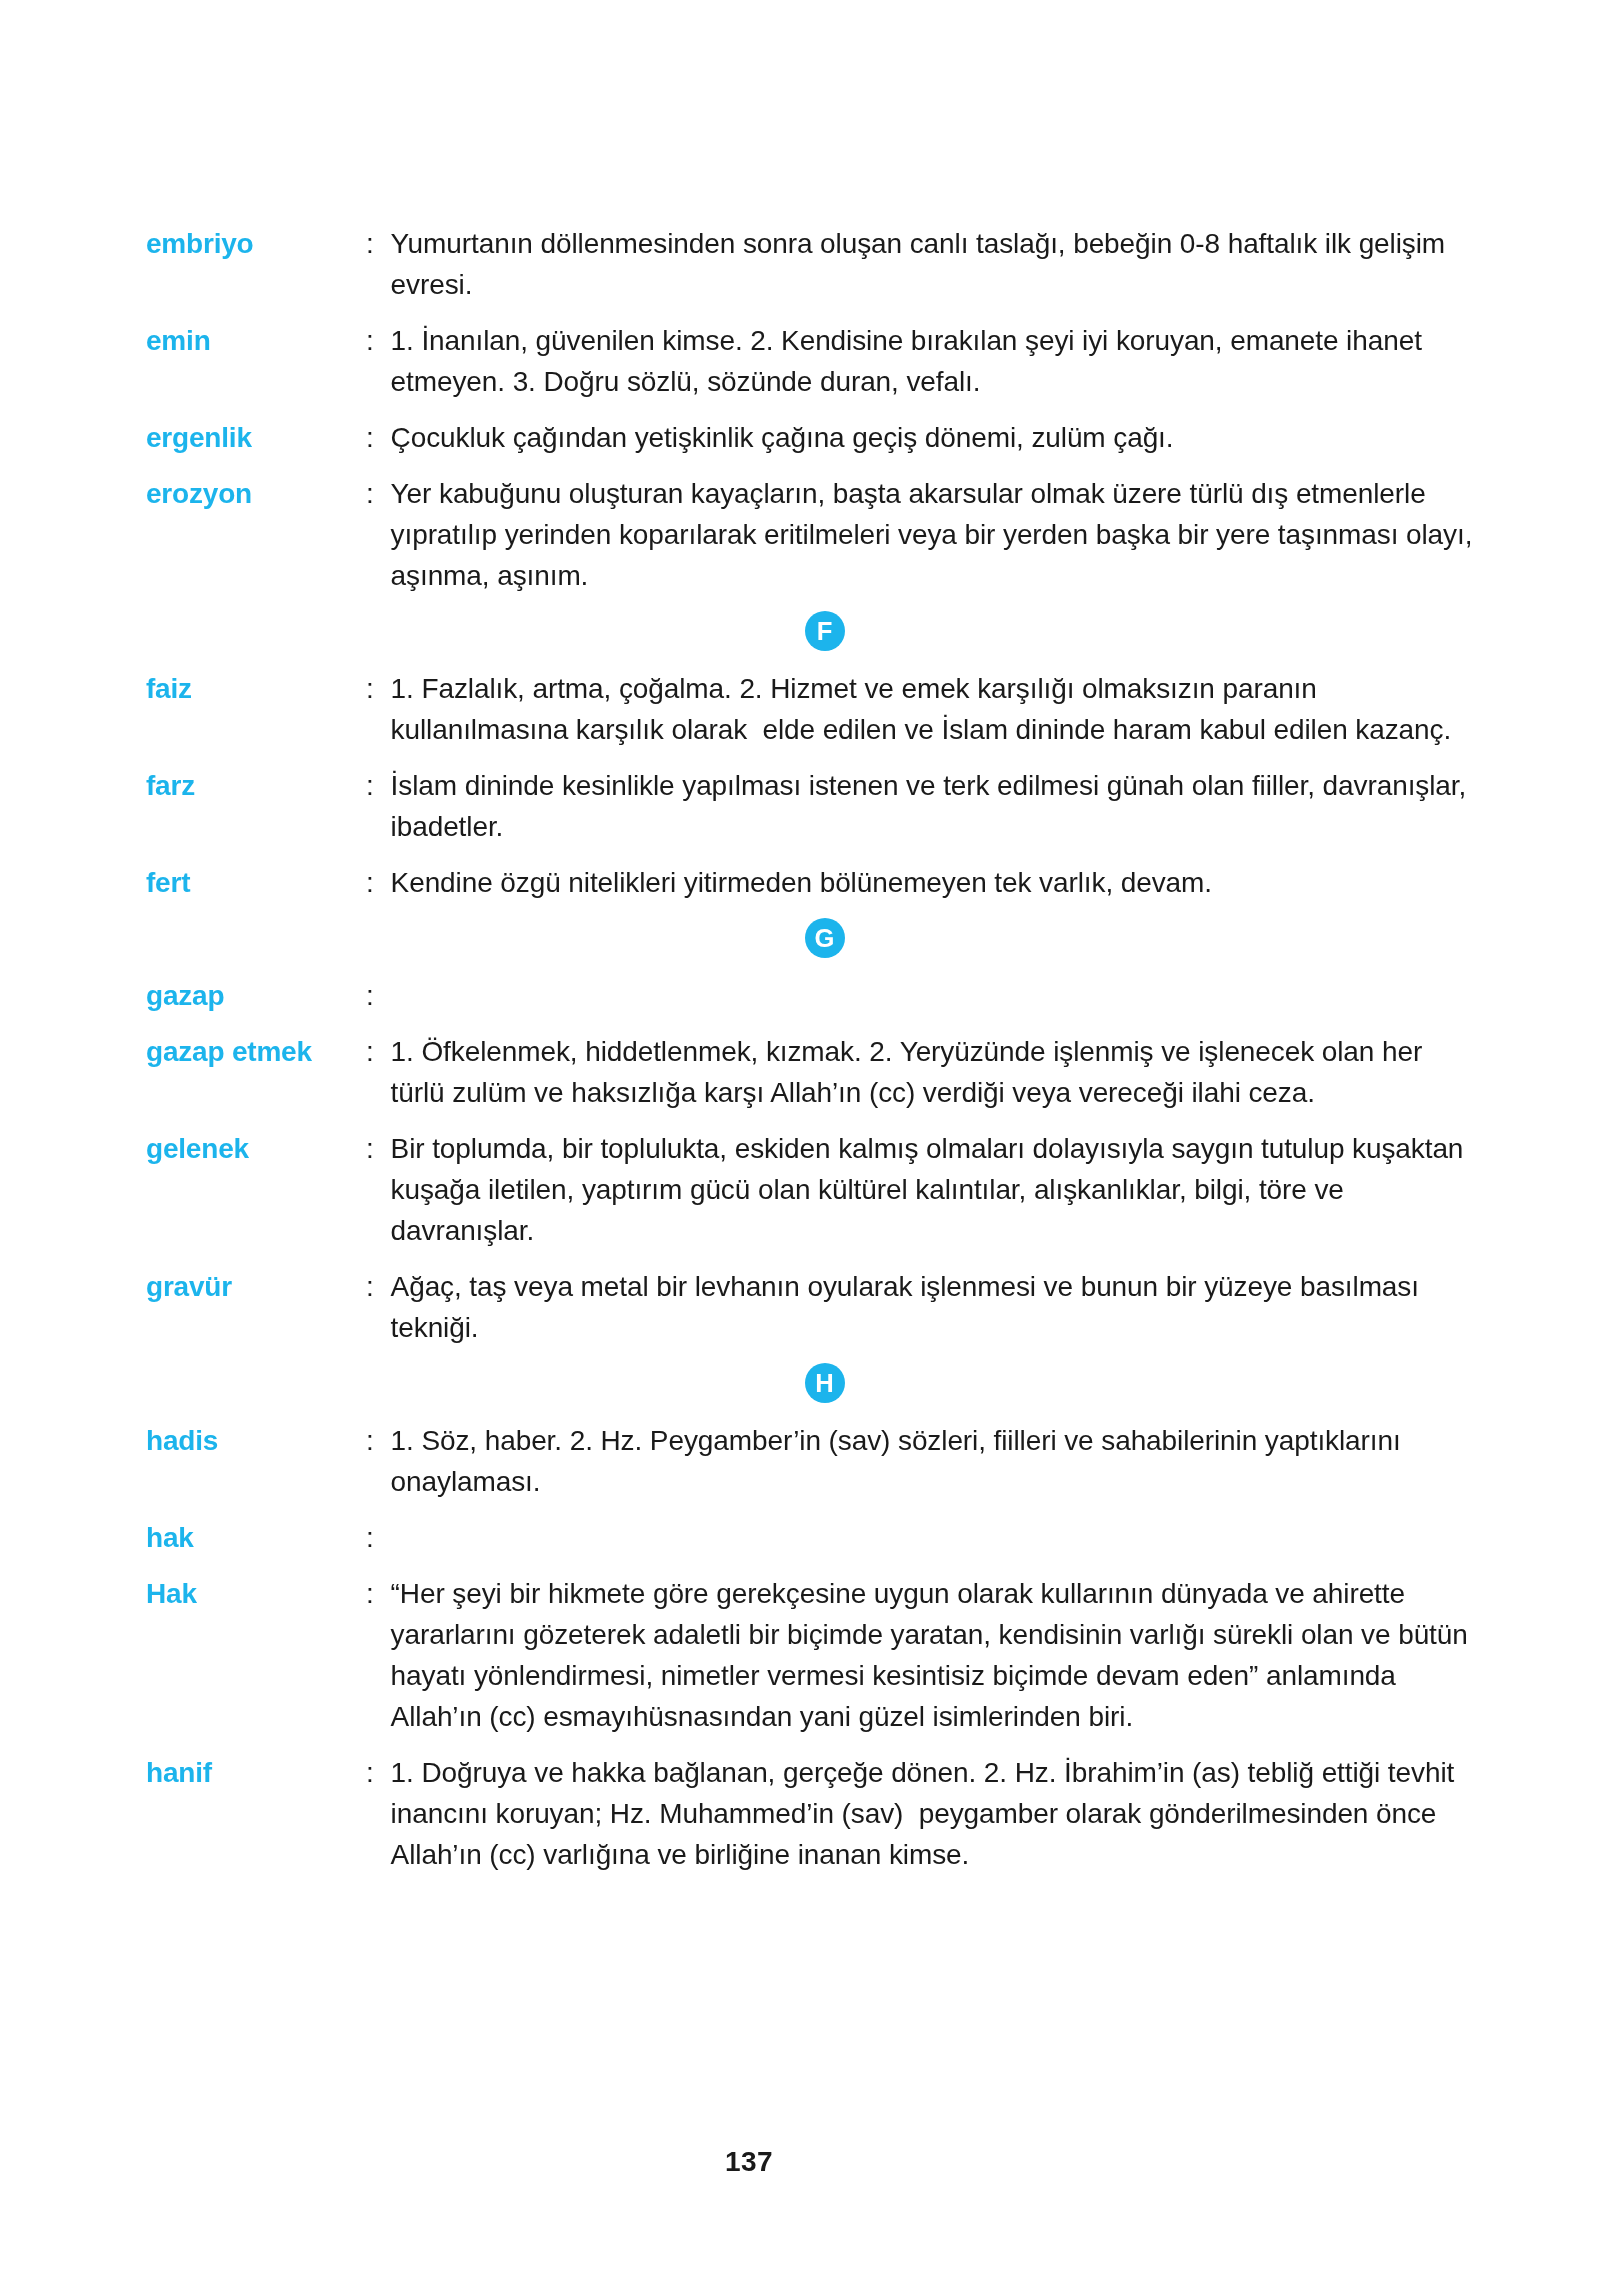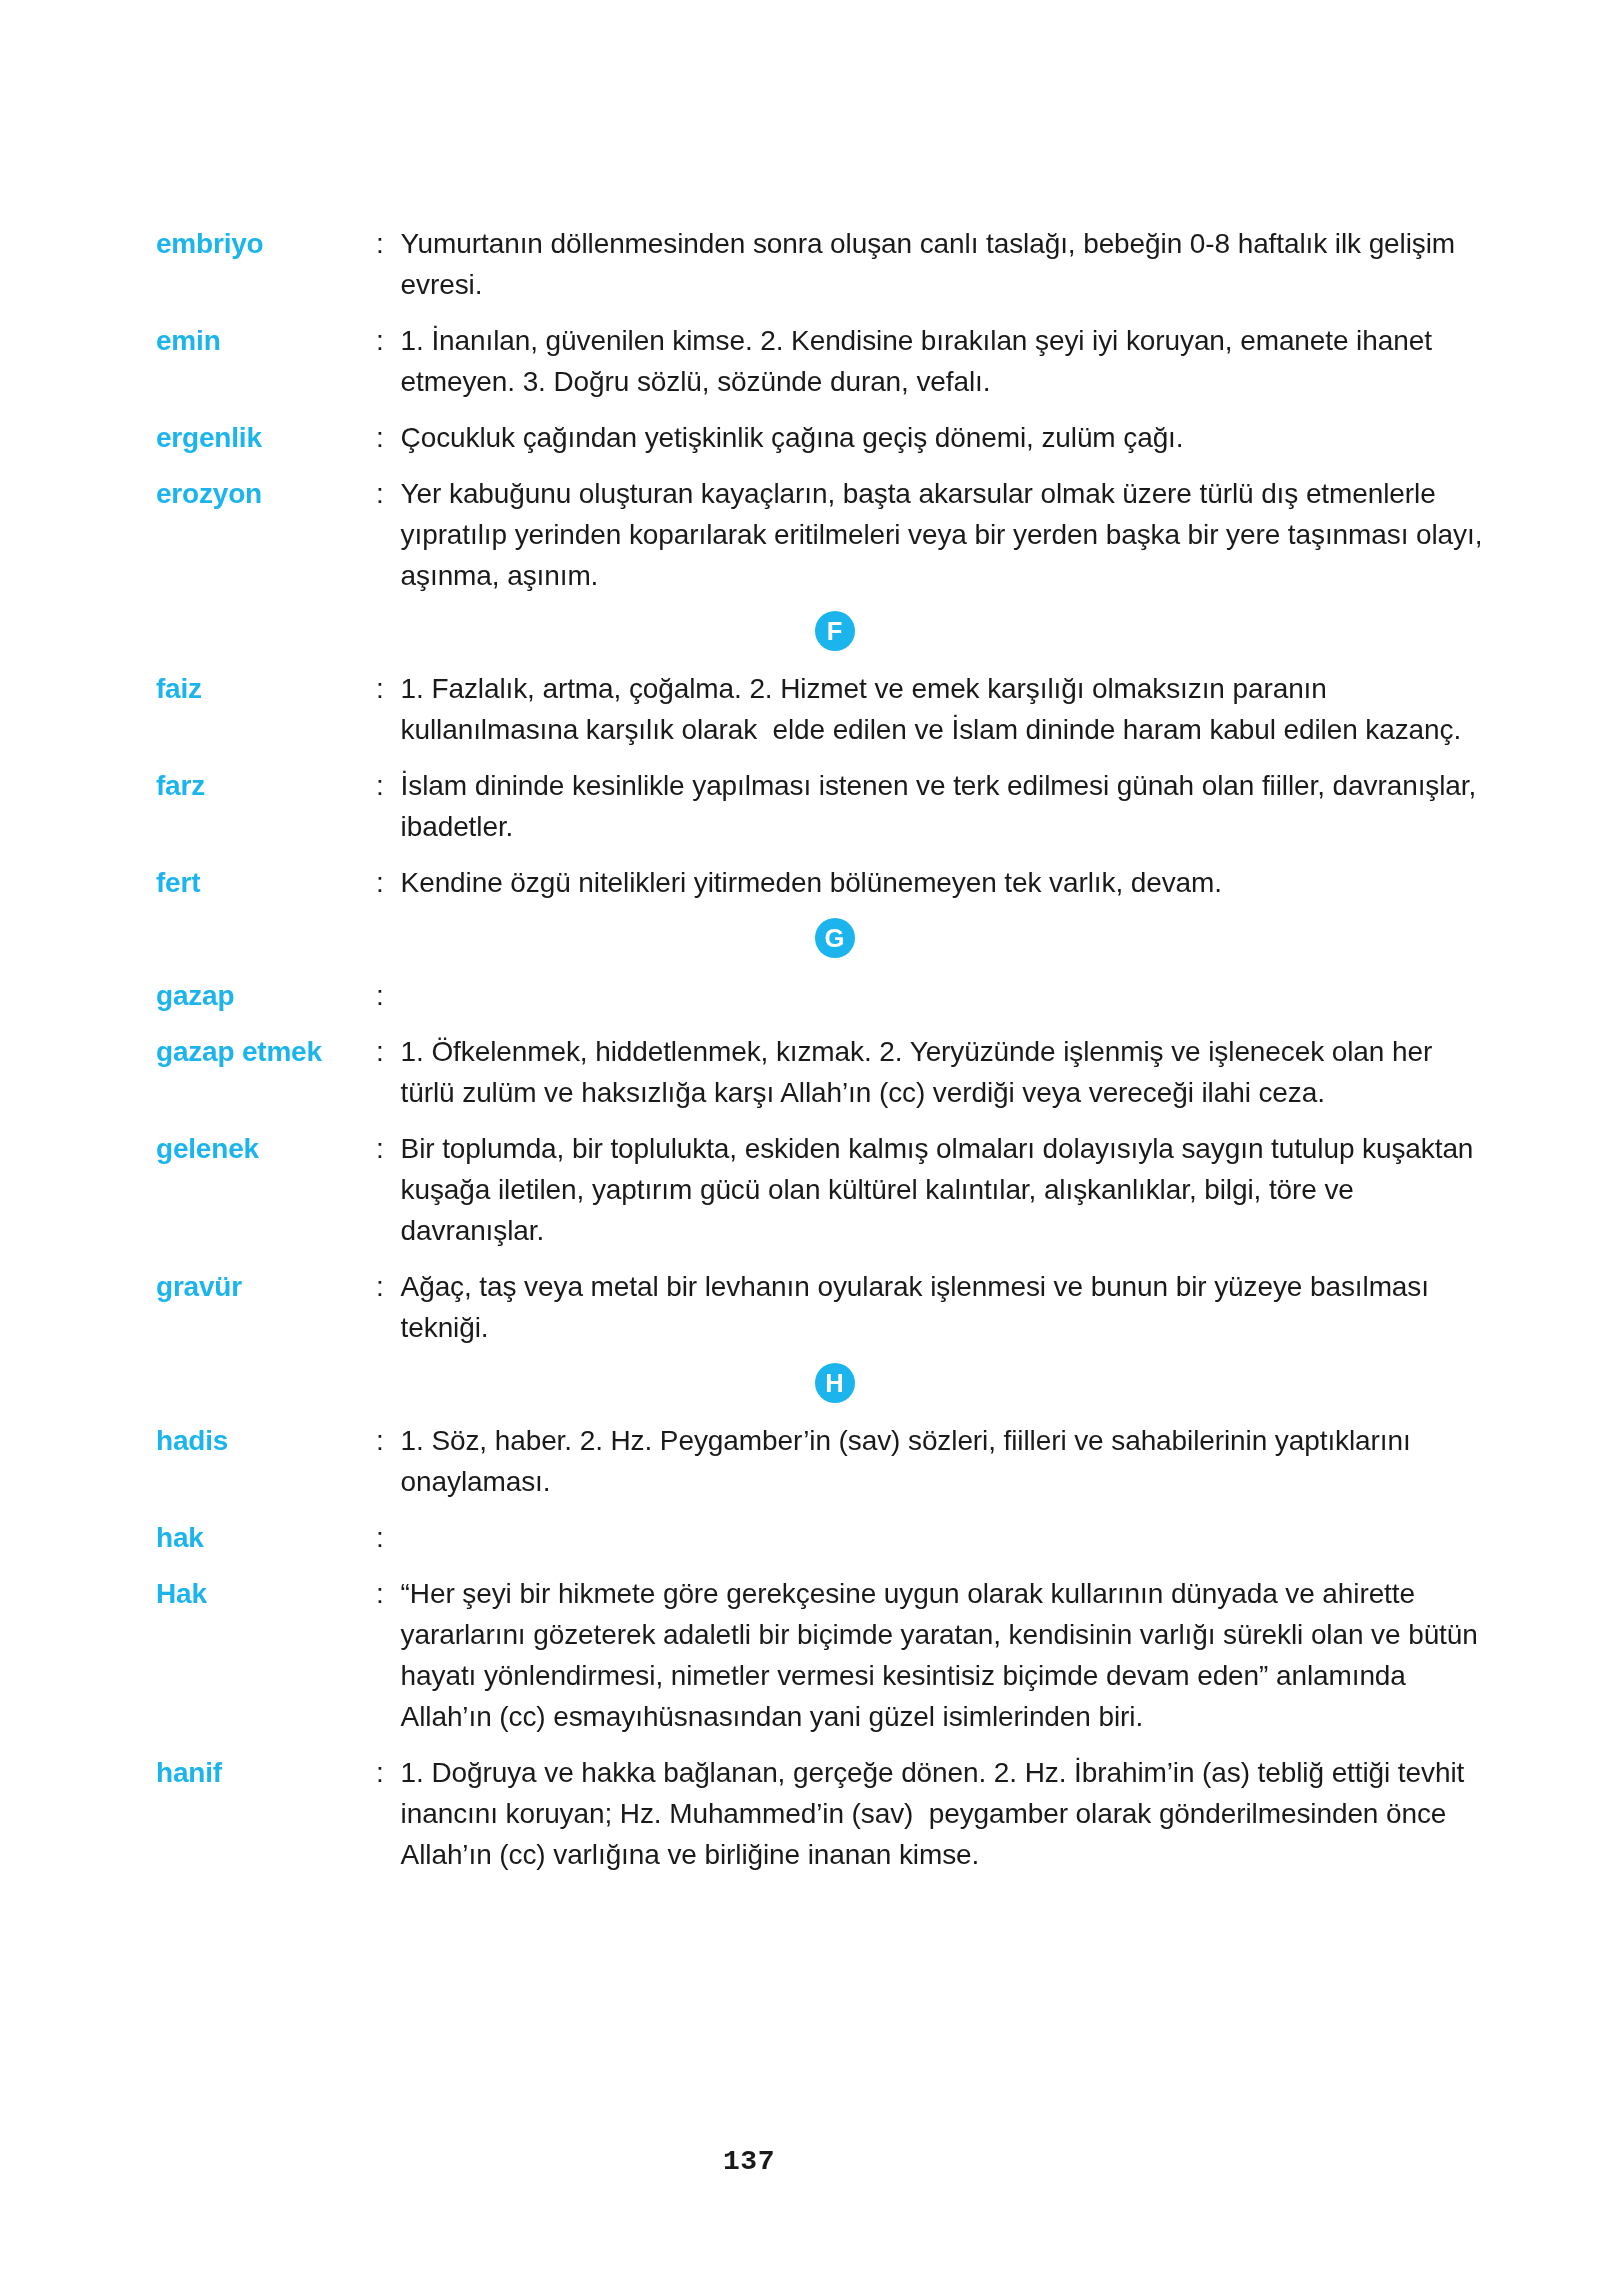--- a/index.html
+++ b/index.html
@@ -19,21 +19,21 @@
   }
   .page {
     position: absolute;
     left: 0; top: 0;
     width: 1610px;
     height: 2294px;
     background: #ffffff;
   }
   .content {
     position: absolute;
-    left: 156px;
+    left: 146px;
     top: 223px;
     width: 1329px;
   }
 
   
   .entry {
     display: flex;
     align-items: flex-start;
     margin-bottom: 15px;
   }
@@ -92,21 +92,20 @@
   .page-number {
     position: absolute;
     left: 0;
     top: 2146px;
     width: 1498px;
     text-align: center;
     font-size: 28px;
     font-weight: bold;
     color: #1a1a1a;
     letter-spacing: 0.5px;
-    font-family: Liberation Mono, monospace;
   }
 </style>
 </head>
 <body>
 
 <div class="page">
   <div class="content" id="entry-list">
       <div class="entry">
         <div class="headword">embriyo</div>
         <div class="colon">:</div>

